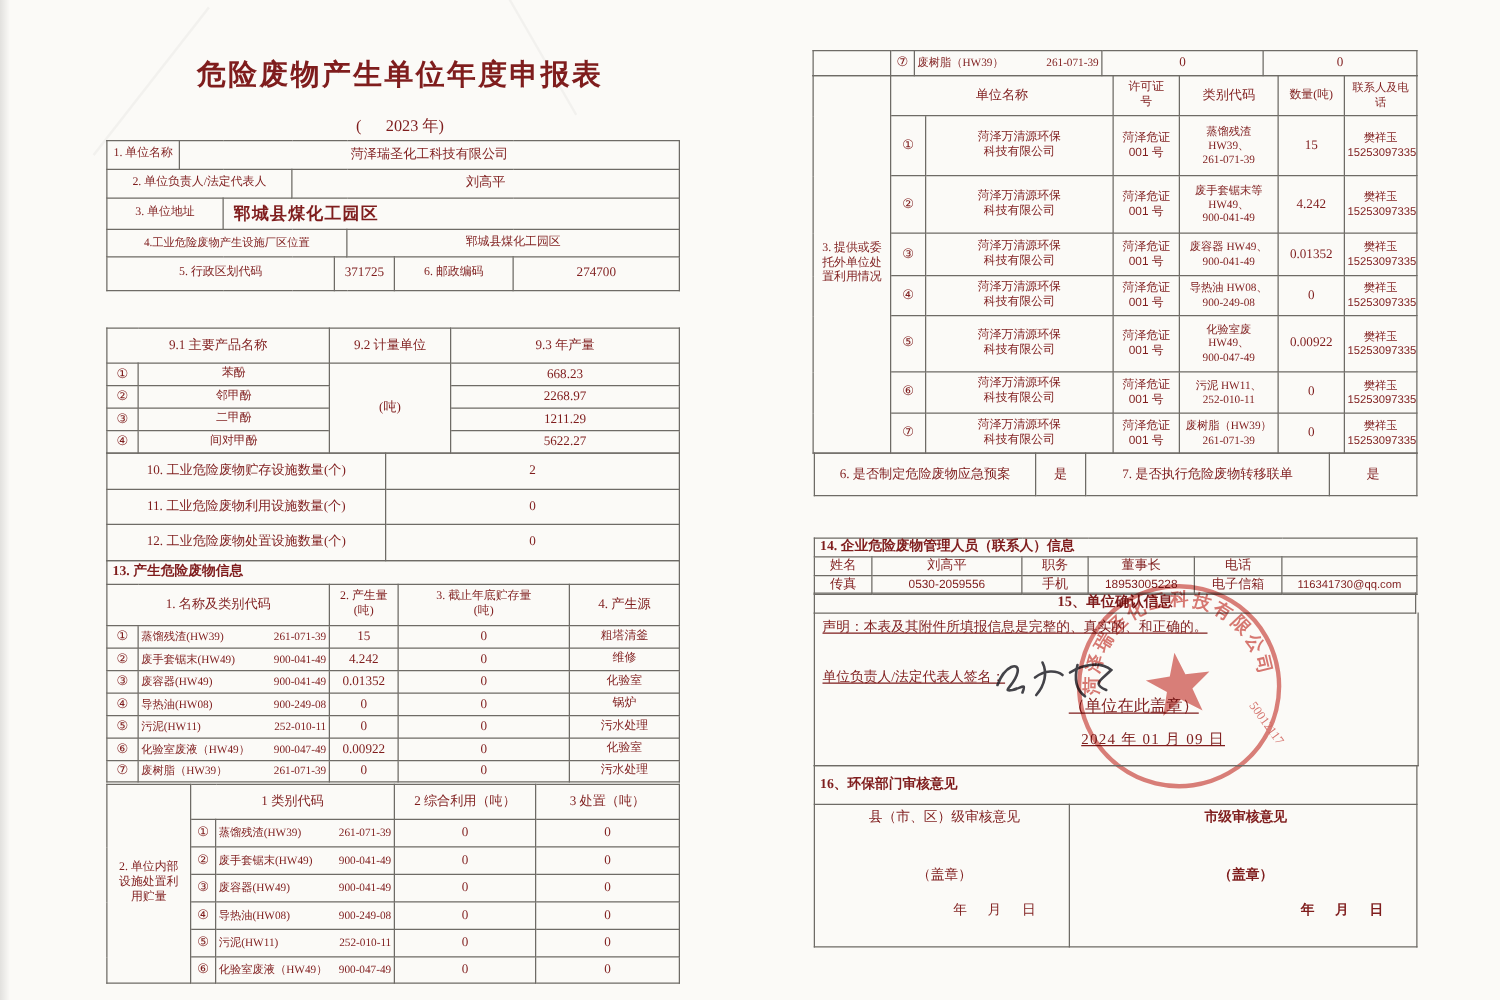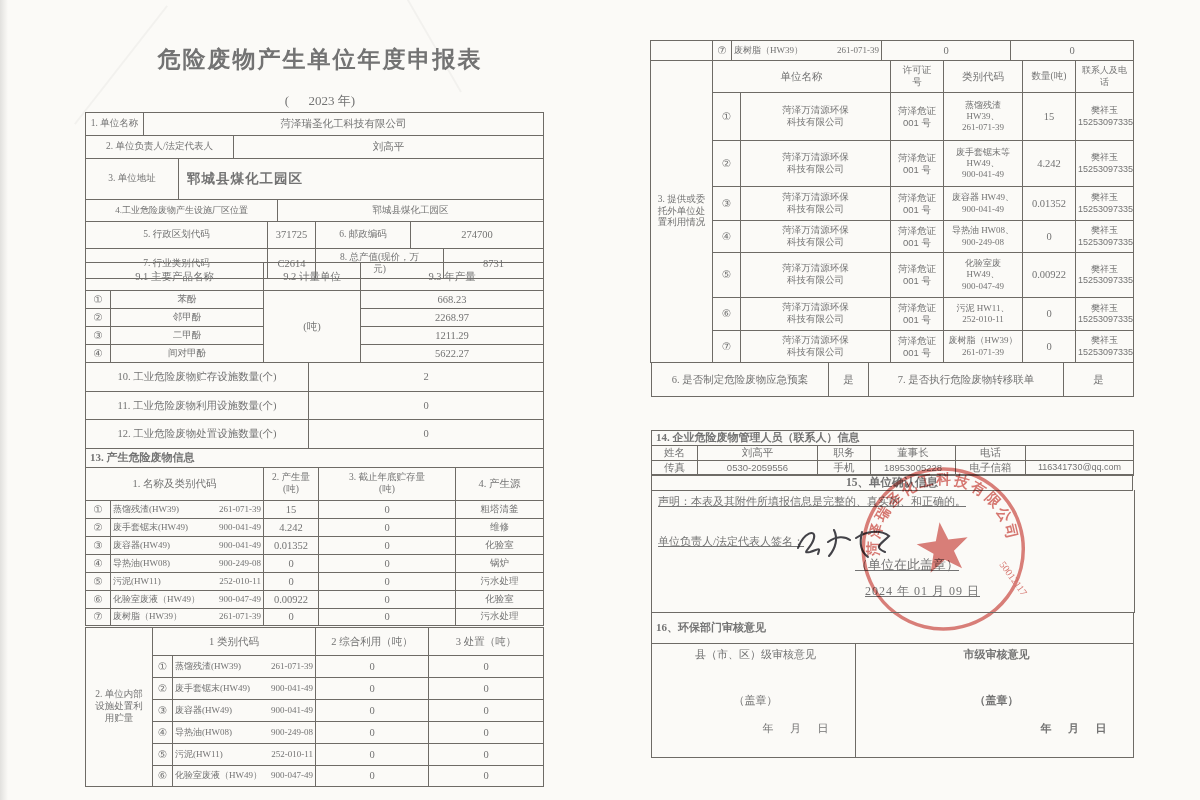--- a/index.html
+++ b/index.html
@@ -1,17 +1,17 @@
 <!DOCTYPE html>
 <html><head>
 <meta charset="utf-8">
 <style>
   html,body{margin:0;padding:0;background:#e9e7e2;}
   .page{position:relative;width:1200px;height:800px;margin:0 auto;background:#fbfaf7;
-        font-family:"Liberation Serif","DejaVu Serif",serif;color:#737373;overflow:hidden;}
+        font-family:"Liberation Serif","DejaVu Serif",serif;color:#7f1d1d;overflow:hidden;}
   .page:before{content:"";position:absolute;left:0;top:0;width:8px;height:800px;
         background:linear-gradient(90deg,rgba(0,0,0,.10),rgba(0,0,0,0));}
   .crease{position:absolute;background:rgba(0,0,0,.035);pointer-events:none;}
 
   .doc-title{position:absolute;left:140px;top:44px;width:360px;text-align:center;
         font-size:23px;font-weight:bold;letter-spacing:2px;}
   .doc-sub{position:absolute;left:140px;top:92px;width:360px;text-align:center;
         font-size:13px;white-space:pre;}
 
   table{border-collapse:collapse;table-layout:fixed;position:absolute;background:transparent;}
@@ -61,40 +61,33 @@
       </colgroup>
     <tbody>
         <tr style="height:23px">
       <td class="l sm">1. 单位名称</td>
       <td colspan="8">菏泽瑞圣化工科技有限公司</td>
     </tr>
     <tr style="height:23px">
       <td colspan="3" class="l sm">2. 单位负责人/法定代表人</td>
       <td colspan="6">刘高平</td>
     </tr>
-    <tr style="height:41px">
+    <tr style="height:25px">
       <td colspan="2" class="l sm">3. 单位地址</td>
       <td colspan="7" class="bigval">郓城县煤化工园区</td>
     </tr>
     <tr style="height:22px">
       <td colspan="5" class="l xs">4.工业危险废物产生设施厂区位置</td>
       <td colspan="4" class="l sm">郓城县煤化工园区</td>
     </tr>
     <tr style="height:27px">
       <td colspan="4" class="l sm">5. 行政区划代码</td>
       <td colspan="2">371725</td>
       <td class="l sm">6. 邮政编码</td>
       <td colspan="2">274700</td>
-    </tr>
-    <tr style="height:30px">
-      <td colspan="4" class="l sm">7. 行业类别代码</td>
-      <td colspan="2">C2614</td>
-      <td colspan="2" class="l sm pre">8. 总产值(现价，万
-元)</td>
-      <td>8731</td>
     </tr>
   </tbody>
     </table>
 
   <table style="left:85px;top:262px;width:458px;">
     <colgroup>
         <col style="width:25px">
         <col style="width:153px">
         <col style="width:97px">
         <col style="width:183px">

